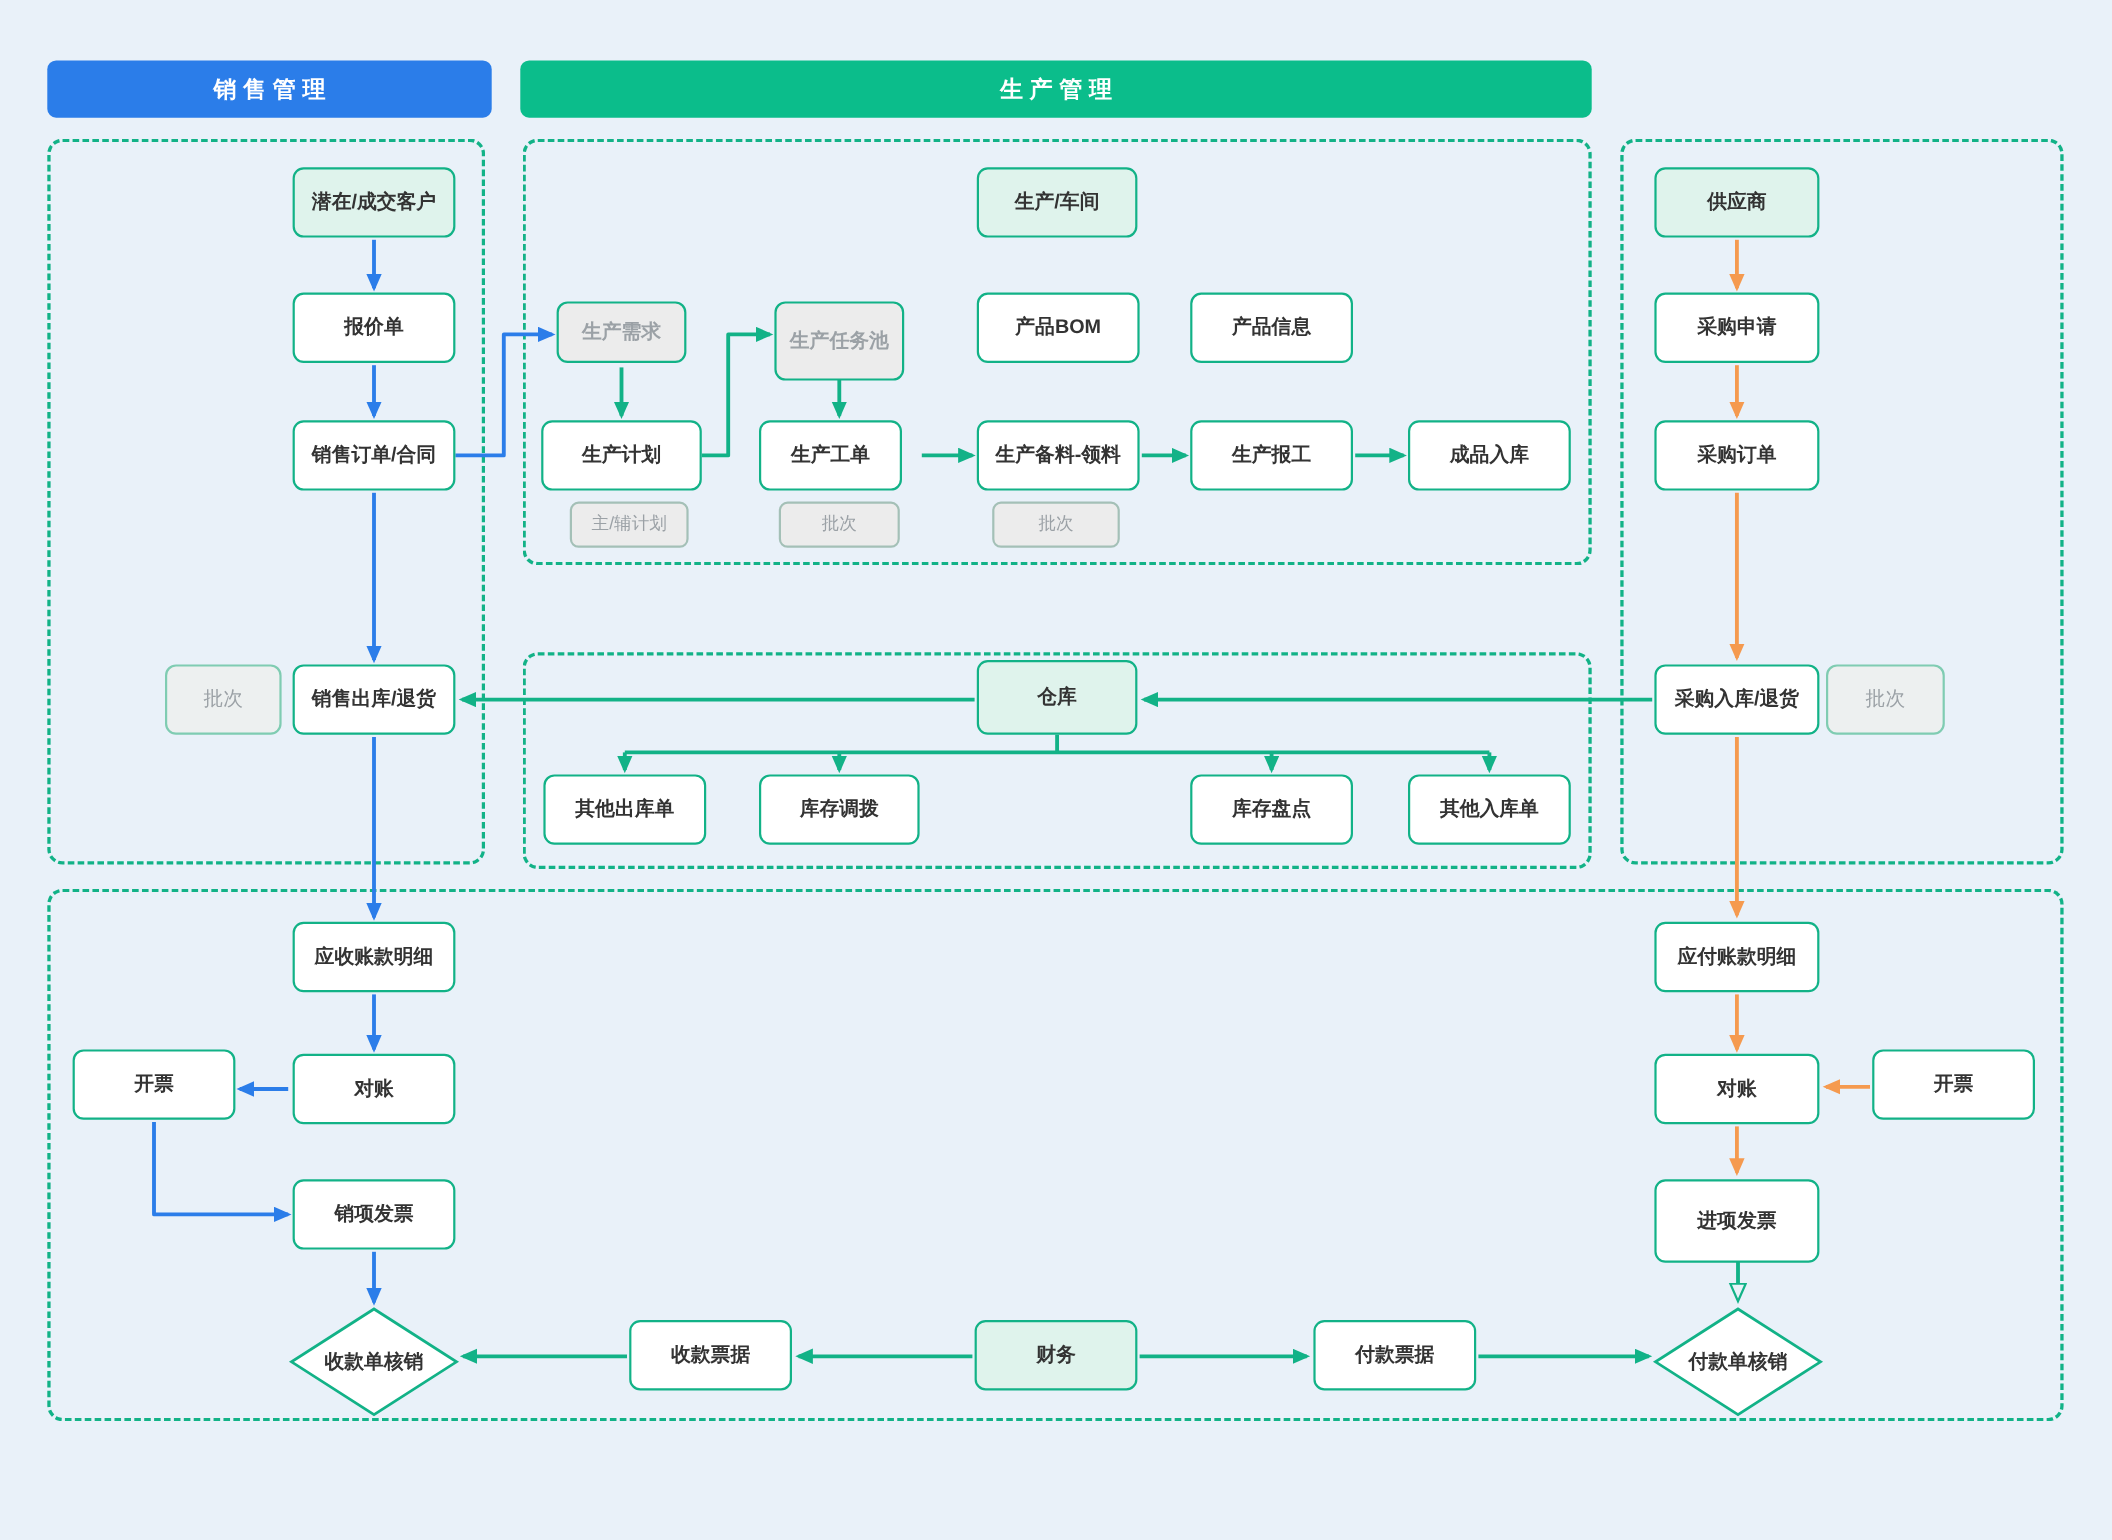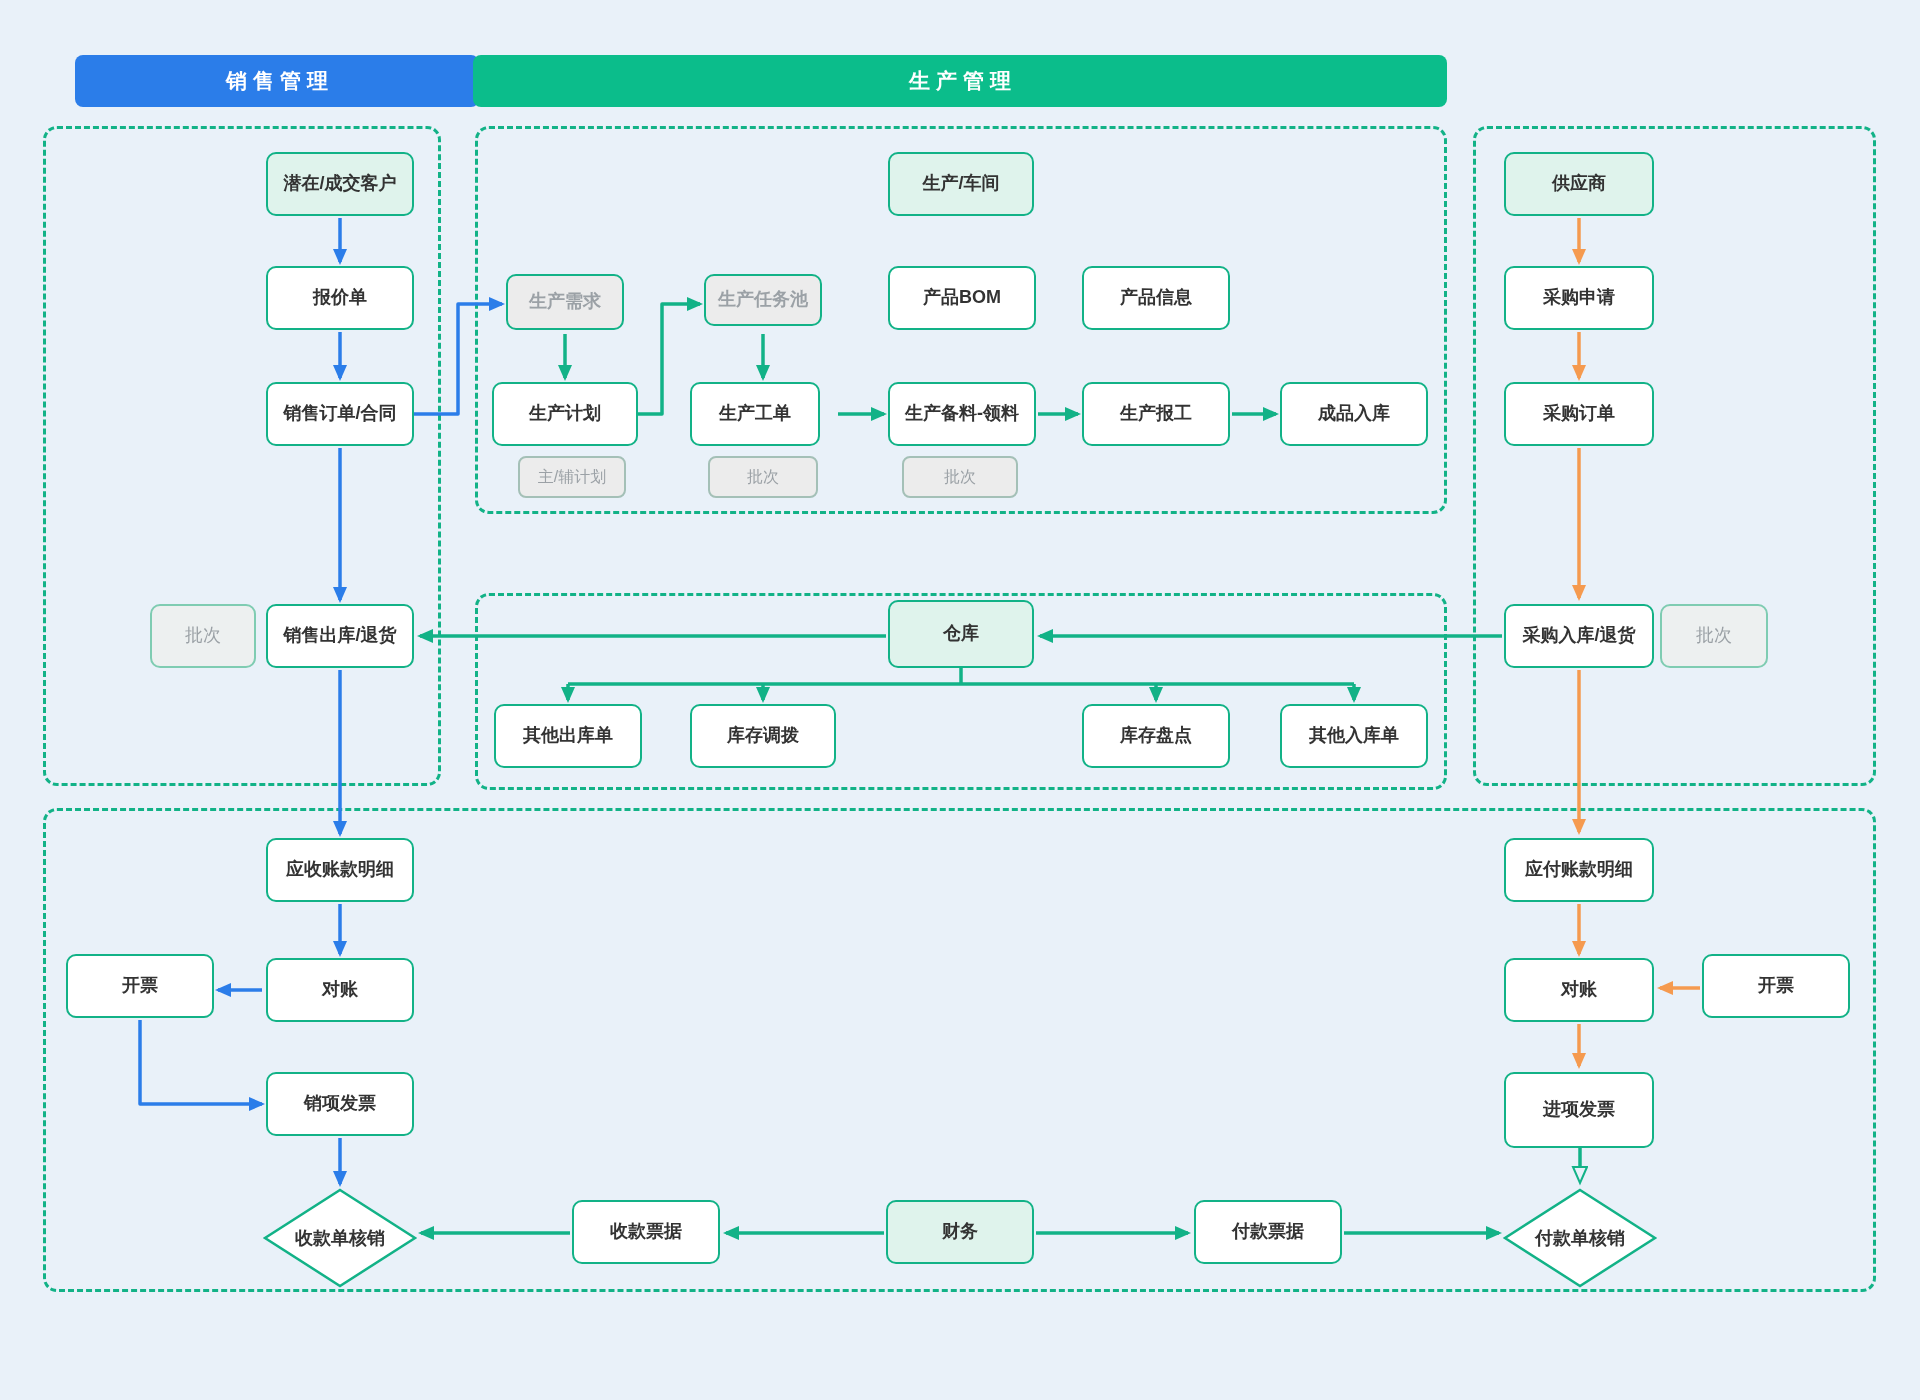--- a/index.html
+++ b/index.html
@@ -6,21 +6,21 @@
     --bg:#e9f1f9; --blue:#2b7de9; --green:#0bbd8b; --green-line:#12b287;
     --orange:#ef9546; --orange-line:#f59a4f; --mint:#dff3ec;
     --gray-fill:#ececec; --gray-text:#9ba1a6; --node-text:#333333;
   }
   html,body{margin:0;padding:0;background:var(--bg);}
   .canvas{position:relative;width:1920px;height:1400px;background:var(--bg);
     font-family:"Liberation Sans","DejaVu Sans",sans-serif;overflow:hidden;}
   .hdr{position:absolute;height:52px;border-radius:8px;color:#fff;font-size:21px;
     font-weight:700;letter-spacing:6px;text-indent:6px;display:flex;align-items:center;
     justify-content:center;z-index:2;}
-  .hdr-blue{background:var(--blue);margin-left:32px;} .hdr-green{background:var(--green);} .hdr-orange{background:var(--orange);}
+  .hdr-blue{background:var(--blue);} .hdr-green{background:var(--green);} .hdr-orange{background:var(--orange);}
   .region{position:absolute;border:3px dashed var(--green-line);border-radius:14px;z-index:1;box-sizing:border-box;}
   .edges{position:absolute;left:0;top:0;z-index:3;}
   .node{position:absolute;display:flex;align-items:center;justify-content:center;
     background:#ffffff;border:2.5px solid var(--green-line);border-radius:10px;
     font-size:18px;font-weight:600;color:var(--node-text);z-index:4;box-sizing:border-box;
     text-align:center;line-height:1.1;}
   .mint{background:var(--mint);}
   .graybox{background:var(--gray-fill);color:var(--gray-text);}
   .graysoft{background:var(--gray-fill);color:var(--gray-text);border-color:#a4c0b7;
     border-width:2px;font-size:16px;font-weight:500;border-radius:8px;}
@@ -116,21 +116,21 @@
   <div class="node" style="left:66px;top:954px;width:148px;height:64px">开票</div>
   <div class="node" style="left:266px;top:1072px;width:148px;height:64px">销项发票</div>
   <div class="dlabel" style="left:265px;top:1190px;width:150px;height:96px">收款单核销</div>
   <div class="node" style="left:572px;top:1200px;width:148px;height:64px">收款票据</div>
   <div class="node mint" style="left:886px;top:1200px;width:148px;height:64px">财务</div>
   <div class="node" style="left:1194px;top:1200px;width:148px;height:64px">付款票据</div>
   <div class="dlabel" style="left:1505px;top:1190px;width:150px;height:96px">付款单核销</div>
 
   <div class="node mint" style="left:888px;top:152px;width:146px;height:64px">生产/车间</div>
   <div class="node graybox" style="left:506px;top:274px;width:118px;height:56px">生产需求</div>
-  <div class="node graybox" style="left:704px;top:274px;width:118px;height:52px">生产任务池</div>
+  <div class="node graybox" style="left:704px;top:274px;width:118px;height:72px">生产任务池</div>
   <div class="node" style="left:888px;top:266px;width:148px;height:64px">产品BOM</div>
   <div class="node" style="left:1082px;top:266px;width:148px;height:64px">产品信息</div>
   <div class="node" style="left:492px;top:382px;width:146px;height:64px">生产计划</div>
   <div class="node" style="left:690px;top:382px;width:130px;height:64px">生产工单</div>
   <div class="node" style="left:888px;top:382px;width:148px;height:64px">生产备料-领料</div>
   <div class="node" style="left:1082px;top:382px;width:148px;height:64px">生产报工</div>
   <div class="node" style="left:1280px;top:382px;width:148px;height:64px">成品入库</div>
   <div class="node graysoft" style="left:518px;top:456px;width:108px;height:42px">主/辅计划</div>
   <div class="node graysoft" style="left:708px;top:456px;width:110px;height:42px">批次</div>
   <div class="node graysoft" style="left:902px;top:456px;width:116px;height:42px">批次</div>

